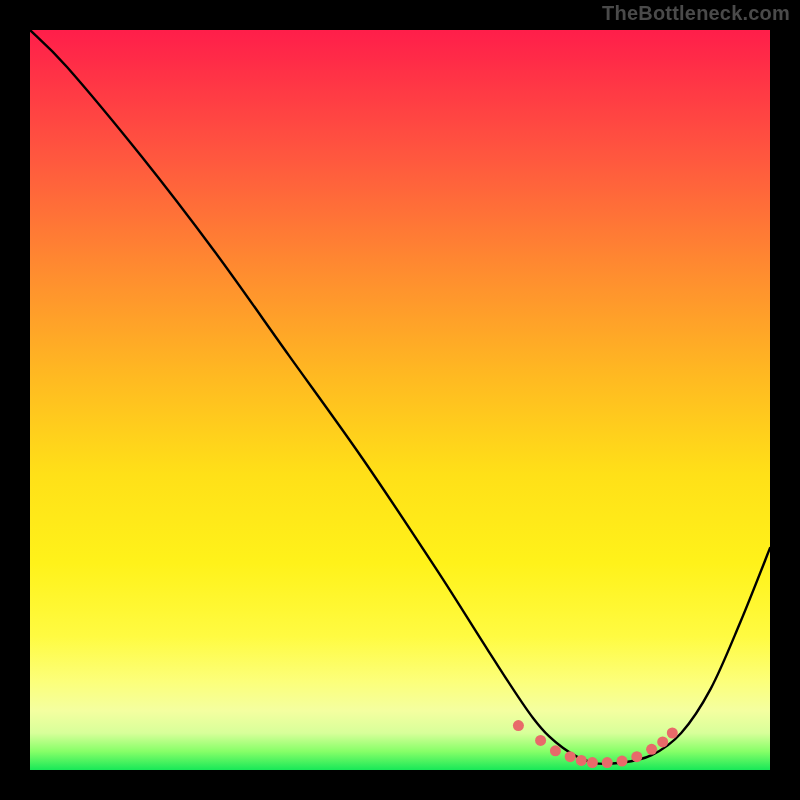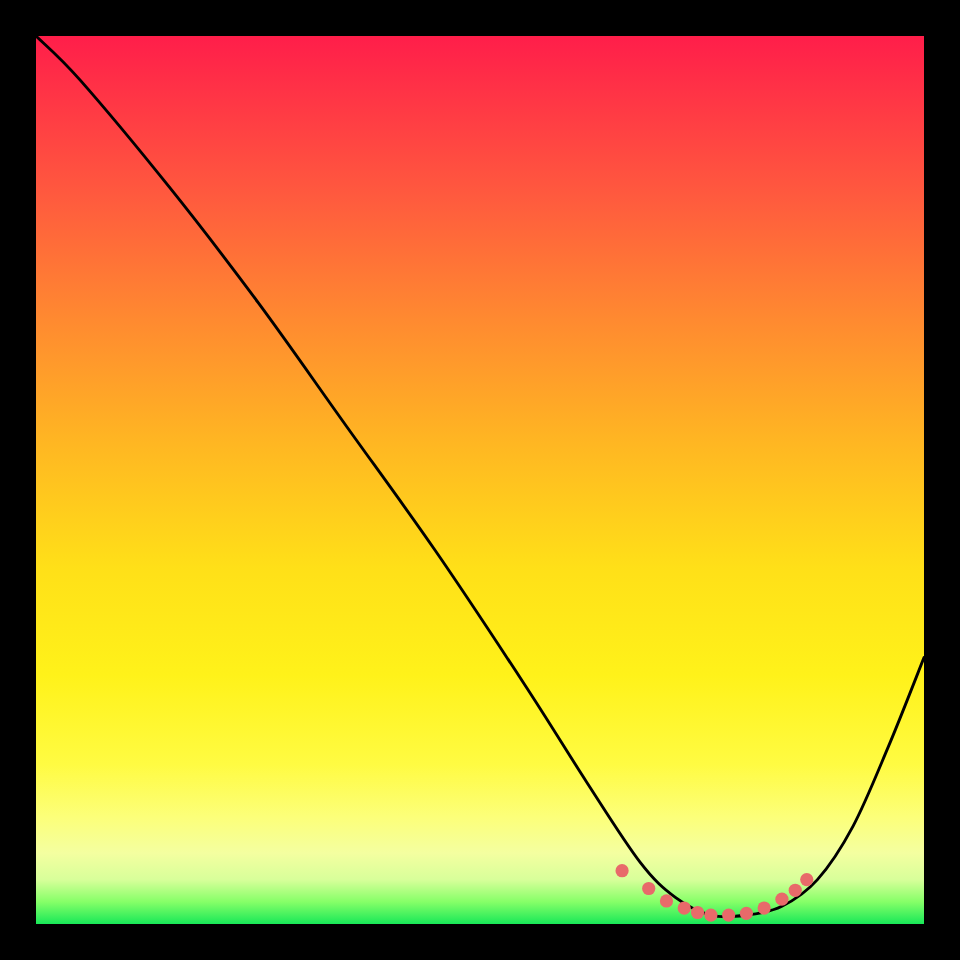--- a/index.html
+++ b/index.html
@@ -70,20 +70,21 @@
   }
   .dots circle {
     fill: #e86a6a;
   }
 </style>
 </head>
 <body>
 
 <div class="frame">
 
+  <div class="watermark">TheBottleneck.com</div>
 
   <div class="plot-area">
     <div class="gradient"></div>
 
     <svg class="curve" viewBox="0 0 740 740" preserveAspectRatio="none">
       <path id="curve-path" d="M 0.0 0.0 C 6.2 6.2, 18.5 16.0, 37.0 37.0 C 55.5 58.0, 86.3 95.0, 111.0 125.8 C 135.7 156.6, 160.3 188.7, 185.0 222.0 C 209.7 255.3, 234.3 291.1, 259.0 325.6 C 283.7 360.1, 308.3 393.4, 333.0 429.2 C 357.7 465.0, 386.0 508.1, 407.0 540.2 C 428.0 572.3, 442.8 596.9, 458.8 621.6 C 474.8 646.3, 490.9 672.2, 503.2 688.2 C 515.5 704.2, 522.9 710.4, 532.8 717.8 C 542.7 725.2, 552.5 730.1, 562.4 732.6 C 572.3 735.1, 582.1 733.8, 592.0 732.6 C 601.9 731.4, 611.7 730.1, 621.6 725.2 C 631.5 720.3, 641.3 714.1, 651.2 703.0 C 661.1 691.9, 670.9 677.1, 680.8 658.6 C 690.7 640.1, 700.5 615.4, 710.4 592.0 C 720.3 568.6, 735.1 530.3, 740.0 518.0"></path>
       <g id="dots" class="dots">
           <circle cx="488.4" cy="695.6" r="5.5"></circle>
           <circle cx="510.6" cy="710.4" r="5.5"></circle>
           <circle cx="525.4" cy="720.8" r="5.5"></circle>

